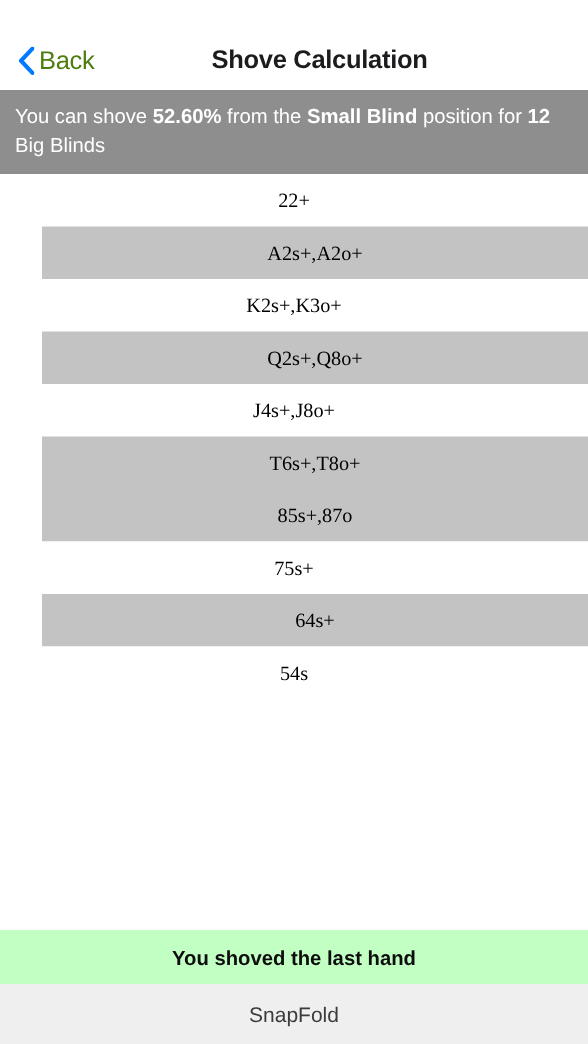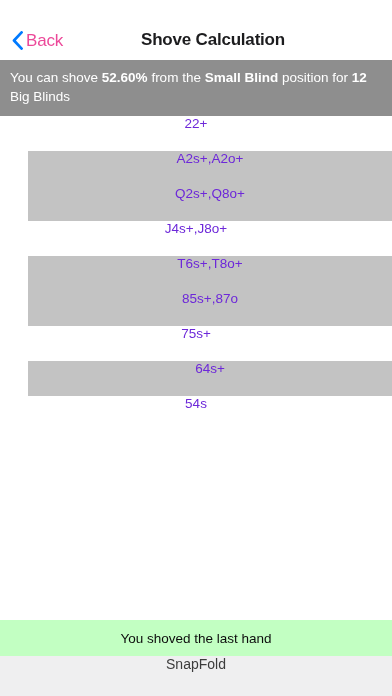--- a/index.html
+++ b/index.html
@@ -51,21 +51,21 @@
     padding: 0 4px;
   }
 
   .back-chevron {
     display: block;
     width: 11px;
     height: 19px;
   }
 
   .back-label {
-    color: #ec4899;
+    color: #4d7c0f;
     font-size: 17px;
     line-height: 1;
     letter-spacing: -0.2px;
   }
 
   .nav-title {
     position: absolute;
     left: 0;
     right: 0;
     top: 0;
@@ -95,26 +95,27 @@
   
   .range-list {
     flex: 0 0 auto;
     display: flex;
     flex-direction: column;
   }
 
   .range-row {
     height: 35px;
     display: flex;
-    align-items: flex-start;
+    align-items: center;
     justify-content: center;
     font-size: 13.5px;
-    color: #6d28d9;
+    color: #000000;
     background: #ffffff;
     cursor: pointer;
+    font-family: Liberation Serif, serif;
   }
 
   .range-row.alt {
     background: #c3c3c3;
     margin-left: 28px;
   }
 
   
   .list-filler {
     flex: 1 1 auto;
@@ -123,35 +124,36 @@
   }
 
   
   .status-strip {
     flex: 0 0 36px;
     background: #c2ffc2;
     display: flex;
     align-items: center;
     justify-content: center;
     font-size: 13.5px;
-    font-weight: normal;
+    font-weight: bold;
     color: #0d0d0d;
   }
 
   
   .toolbar {
     flex: 0 0 40px;
     background: #efeff0;
     display: flex;
     align-items: stretch;
   }
 
   .toolbar-button {
     flex: 1 1 50%;
     display: flex;
+    align-items: center;
     justify-content: center;
     font-size: 14px;
     color: #3c3c3c;
     background: none;
     border: none;
     font-family: "Liberation Sans", sans-serif;
     cursor: pointer;
   }
 </style>
 </head>
@@ -177,20 +179,23 @@
     <span>You can shove </span><b>52.60%</b><span> from the </span><b>Small Blind</b><span> position for </span><b>12</b><span> Big Blinds</span>
   </div>
 
   <div class="range-list">
     <div class="range-row">
         <span>22+</span>
       </div>
     <div class="range-row alt">
         <span>A2s+,A2o+</span>
       </div>
+    <div class="range-row">
+        <span>K2s+,K3o+</span>
+      </div>
     <div class="range-row alt">
         <span>Q2s+,Q8o+</span>
       </div>
     <div class="range-row">
         <span>J4s+,J8o+</span>
       </div>
     <div class="range-row alt">
         <span>T6s+,T8o+</span>
       </div>
     <div class="range-row alt">

